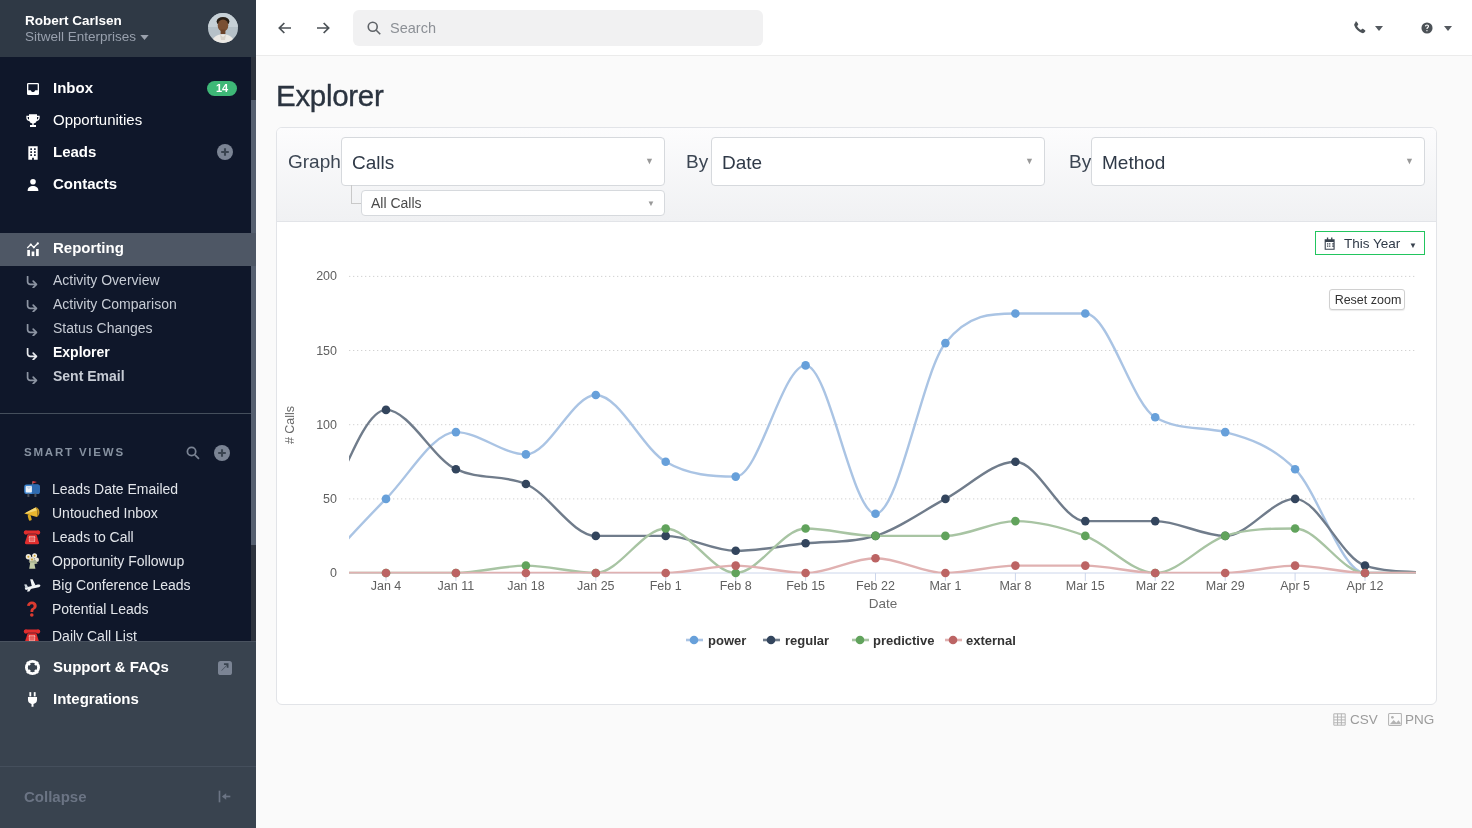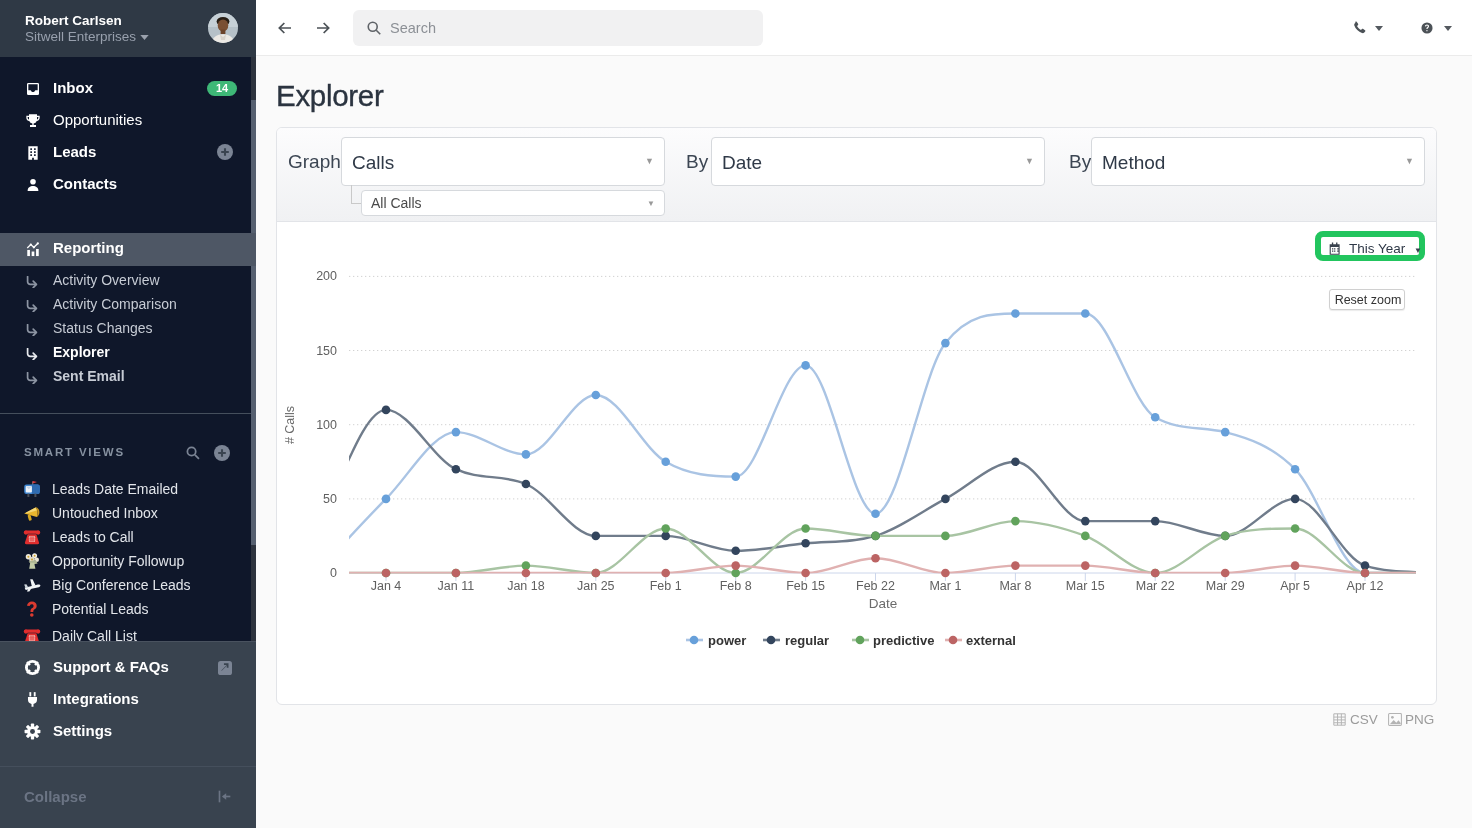--- a/index.html
+++ b/index.html
@@ -257,37 +257,20 @@
       </div>
     <div style="position:absolute;left:0;top:42px;width:256px;height:32px">
         <span style="position:absolute;left:24px;top:7px">
           <svg width="17" height="17" viewBox="0 0 24 24">
             <rect x="7.6" y="1.6" width="2.6" height="6" fill="#fff"></rect>
             <rect x="13.8" y="1.6" width="2.6" height="6" fill="#fff"></rect>
             <path fill="#fff" d="M5.6 8.6h12.8V12a6.4 6.4 0 0 1-5 6.2v4.2h-2.8v-4.2a6.4 6.4 0 0 1-5-6.2z"></path>
           </svg>
         </span>
         <span style="position:absolute;left:53px;top:6px;font-size:15px;font-weight:600;color:#fff">Integrations</span>
-      </div>
-    <div style="position:absolute;left:0;top:74px;width:256px;height:32px">
-        <span style="position:absolute;left:24px;top:7px">
-          <svg width="17" height="17" viewBox="0 0 24 24">
-            <rect x="9.7" y="0.8" width="4.6" height="5" rx="1" fill="#fff" transform="rotate(0 12 12)"></rect>
-            <rect x="9.7" y="0.8" width="4.6" height="5" rx="1" fill="#fff" transform="rotate(45 12 12)"></rect>
-            <rect x="9.7" y="0.8" width="4.6" height="5" rx="1" fill="#fff" transform="rotate(90 12 12)"></rect>
-            <rect x="9.7" y="0.8" width="4.6" height="5" rx="1" fill="#fff" transform="rotate(135 12 12)"></rect>
-            <rect x="9.7" y="0.8" width="4.6" height="5" rx="1" fill="#fff" transform="rotate(180 12 12)"></rect>
-            <rect x="9.7" y="0.8" width="4.6" height="5" rx="1" fill="#fff" transform="rotate(225 12 12)"></rect>
-            <rect x="9.7" y="0.8" width="4.6" height="5" rx="1" fill="#fff" transform="rotate(270 12 12)"></rect>
-            <rect x="9.7" y="0.8" width="4.6" height="5" rx="1" fill="#fff" transform="rotate(315 12 12)"></rect>
-            <circle cx="12" cy="12" r="7.6" fill="#fff"></circle>
-            <circle cx="12" cy="12" r="3.5" fill="#39424e"></circle>
-          </svg>
-        </span>
-        <span style="position:absolute;left:53px;top:6px;font-size:15px;font-weight:600;color:#fff">Settings</span>
       </div>
     <div class="abs" style="left:0;top:124px;width:256px;height:1px;background:#454f5c"></div>
     <div class="abs" style="left:24px;top:146px;font-size:15px;font-weight:bold;color:#6b7484">Collapse</div>
     <span class="abs" style="left:217px;top:147px">
         <svg width="15" height="15" viewBox="0 0 18 18">
           <path stroke="#6b7484" stroke-width="2" d="M3 2v14"></path>
           <path stroke="#6b7484" stroke-width="2" d="M16 9H7"></path>
           <path fill="#6b7484" d="M11 5v8L6 9z"></path>
         </svg>
       </span>
@@ -478,21 +461,21 @@
 <circle cx="495" cy="414" r="4.3" fill="#33455d"></circle>
 <text x="509" y="418.5" font-size="13px" font-weight="bold" fill="#333">regular</text>
 <line x1="576" x2="593" y1="414" y2="414" stroke="#a8c4a3" stroke-width="2.6"></line>
 <circle cx="584" cy="414" r="4.3" fill="#61a35c"></circle>
 <text x="597" y="418.5" font-size="13px" font-weight="bold" fill="#333">predictive</text>
 <line x1="669" x2="686" y1="414" y2="414" stroke="#e0b1b1" stroke-width="2.6"></line>
 <circle cx="677" cy="414" r="4.3" fill="#bc6464"></circle>
 <text x="690" y="418.5" font-size="13px" font-weight="bold" fill="#333">external</text>
 </svg>
 
-<div class="abs" style="left:1315px;top:231px;width:110px;height:30px;background:#fff;border:6px solid #22c55e;border-radius:8px">
+<div class="abs" style="left:1315px;top:231px;width:110px;height:24px;background:#fff;border:1px solid #22c55e;border-radius:0">
   <span class="abs" style="left:7px;top:5px">
       <svg width="14" height="14" viewBox="0 0 24 24">
         <path fill="#39424e" d="M7 1h2.4v3H7V1zm7.6 0H17v3h-2.4V1zM3 4h18v19H3V4zm2 5v12h14V9H5zm2.2 2.2h2.4v2.4H7.2v-2.4zm3.7 0h2.4v2.4h-2.4v-2.4zm3.7 0H19v2.4h-2.4v-2.4zm-7.4 4h2.4v2.4H7.2v-2.4zm3.7 0h2.4v2.4h-2.4v-2.4zm3.7 0H19v2.4h-2.4v-2.4z" transform="scale(0.95)"></path>
       </svg>
     </span>
   <span class="abs" style="left:28px;top:4px;font-size:13.5px;color:#2f3947">This Year</span>
   <span class="abs" style="left:93px;top:9px;font-size:8px;color:#39424e">▼</span>
 </div>
 
 <div class="abs" style="left:1329px;top:289px;width:76px;height:21px;background:#fff;border:1px solid #d0d0d0;border-radius:3px;box-shadow:0 1px 1px rgba(0,0,0,.08)">

